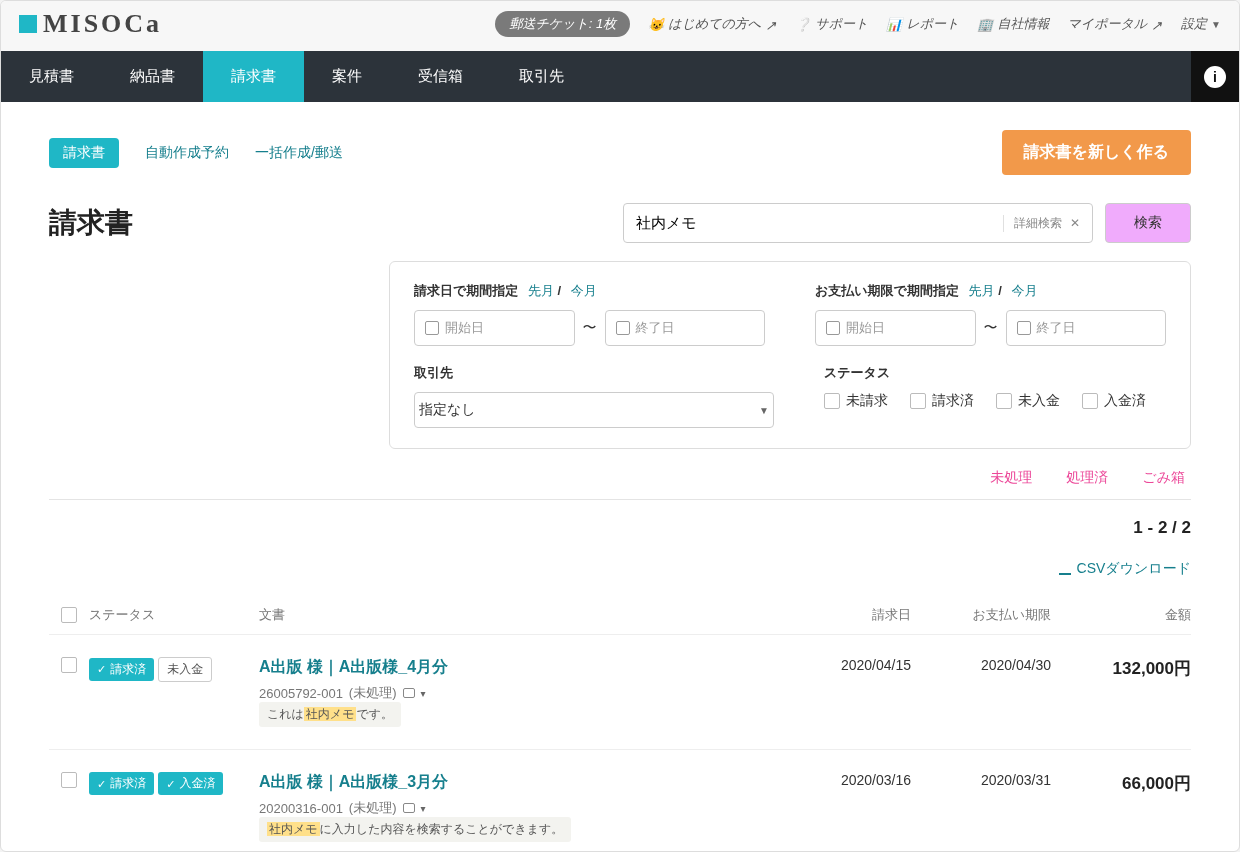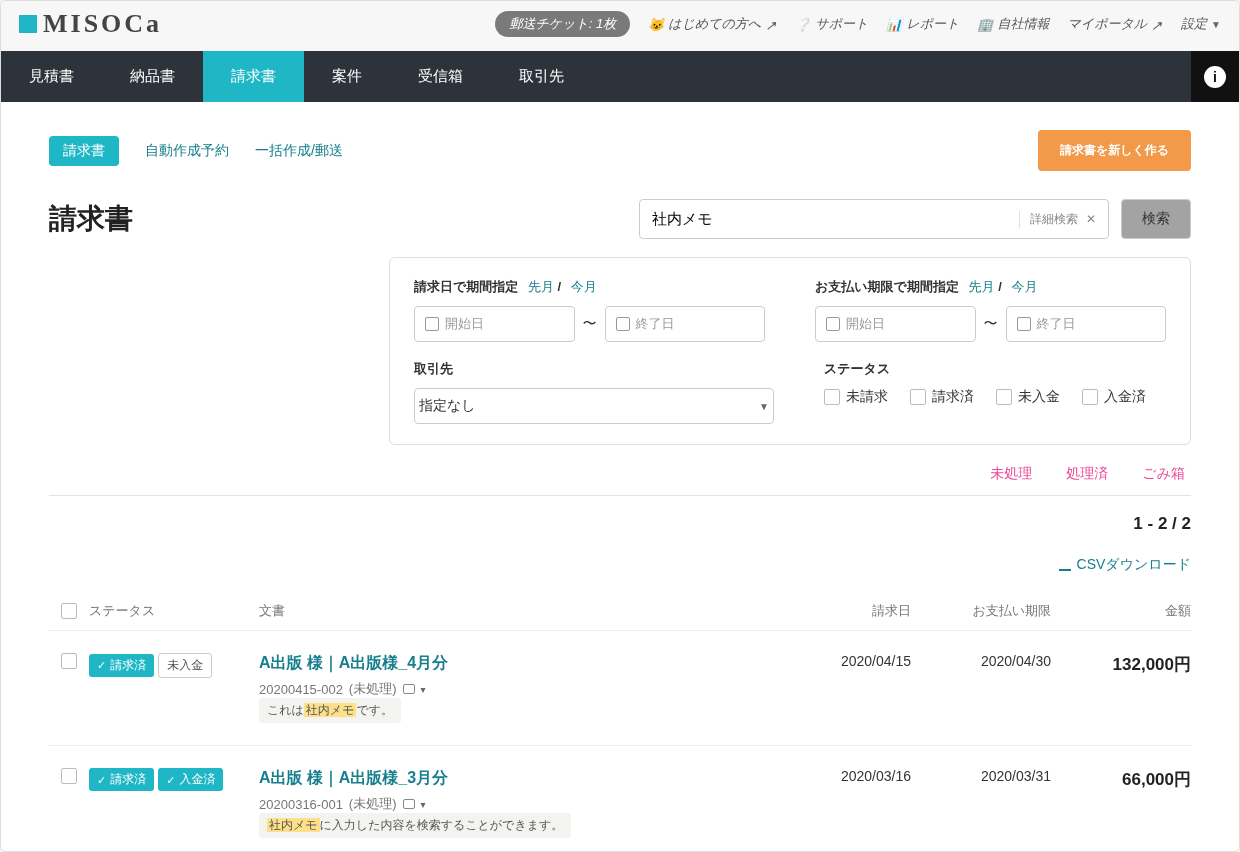--- a/index.html
+++ b/index.html
@@ -17,28 +17,28 @@
 .navitem { padding: 16px 28px; font-size: 15px; cursor: pointer; }
 .navitem.active { background: #1fb7c6; }
 .navspacer { flex: 1; }
 .info-circle { width: 48px; display: flex; align-items: center; justify-content: center; background: #111; }
 .info-circle div { width: 22px; height: 22px; border-radius: 50%; background: #fff; color: #111; font-weight: 700; display: flex; align-items: center; justify-content: center; font-size: 14px; }
 .content { padding: 28px 48px; flex: 1; overflow: auto; }
 .subtabs { display: flex; align-items: center; justify-content: space-between; margin-bottom: 28px; }
 .subtabs-left { display: flex; align-items: center; gap: 26px; }
 .subtab-pill { background: #1fb7c6; color: #fff; padding: 6px 14px; border-radius: 4px; font-size: 14px; }
 .subtab-link { color: #167f8d; font-size: 14px; }
-.btn-primary { background: #f2994a; color: #fff; font-weight: 700; padding: 12px 22px; border-radius: 4px; font-size: 12px; cursor: pointer; }
+.btn-primary { background: #f2994a; color: #fff; font-weight: 700; padding: 12px 22px; border-radius: 4px; font-size: 16px; cursor: pointer; }
 .row-title-search { display: flex; align-items: center; justify-content: space-between; margin-bottom: 18px; }
 .page-title { font-size: 28px; font-weight: 700; color: #222; }
 .search-row { display: flex; gap: 12px; }
 .search-input { width: 470px; height: 40px; border: 1px solid #ccc; border-radius: 4px; padding: 0 12px; font-size: 15px; display: flex; align-items: center; justify-content: space-between; }
 .search-input input { border: none; outline: none; font-size: 15px; flex: 1; }
 .search-input .adv { color: #888; font-size: 12px; display: flex; align-items: center; gap: 8px; border-left: 1px solid #e0e0e0; padding-left: 10px; }
-.btn-outline { border: 1px solid #ccc; border-radius: 4px; padding: 0 20px; height: 40px; display: flex; align-items: center; cursor: pointer; background: #a3a3a3; }
+.btn-outline { border: 1px solid #ccc; border-radius: 4px; padding: 0 28px; height: 40px; display: flex; align-items: center; cursor: pointer; background: #f0abfc; }
 .filter-panel { border: 1px solid #ddd; border-radius: 6px; padding: 20px 24px; margin-left: 340px; margin-bottom: 20px; position: relative; }
 .filter-row { display: flex; gap: 50px; margin-bottom: 18px; }
 .filter-col { flex: 1; }
 .filter-label { font-size: 13px; font-weight: 600; color: #333; margin-bottom: 10px; }
 .filter-label a { color: #167f8d; font-weight: 500; margin-left: 6px; }
 .datepair { display: flex; align-items: center; gap: 8px; }
 .dateinput { flex: 1; height: 36px; border: 1px solid #ccc; border-radius: 4px; display: flex; align-items: center; gap: 6px; padding: 0 10px; color: #999; font-size: 13px; }
 .cal-icon { width: 14px; height: 14px; border: 1.5px solid #999; border-radius: 2px; position: relative; }
 .select { width: 360px; height: 36px; border: 1px solid #ccc; border-radius: 4px; display: flex; align-items: center; justify-content: space-between; padding: 0 4px; font-size: 14px; }
 .status-checks { display: flex; gap: 22px; align-items: center; }
@@ -220,21 +220,21 @@
       <div class="col-amount">金額</div>
     </div>
 
     <div id="rows">
         <div class="row">
           <div class="col-chk">
             <span class="chk"></span>
           </div>
           <div class="col-status"><span class="badge teal"><span class="check-icon"></span>請求済</span><span class="badge outline">未入金</span></div>
           <div class="col-doc"><div class="doc-title">A出版 様｜A出版様_4月分</div><div class="doc-sub">
-              <span>20200415-002</span> 
+              <span>26005792-001</span> 
               <span>(未処理)</span> 
               <span class="chat-icon"></span>
               <span class="caret">▾</span>
             </div><div class="memo">これは<span class="hl">社内メモ</span>です。</div></div>
           <div class="col-date1">2020/04/15</div>
           <div class="col-date2">2020/04/30</div>
           <div class="col-amount amount">132,000円</div>
         </div>
         <div class="row">
           <div class="col-chk">

